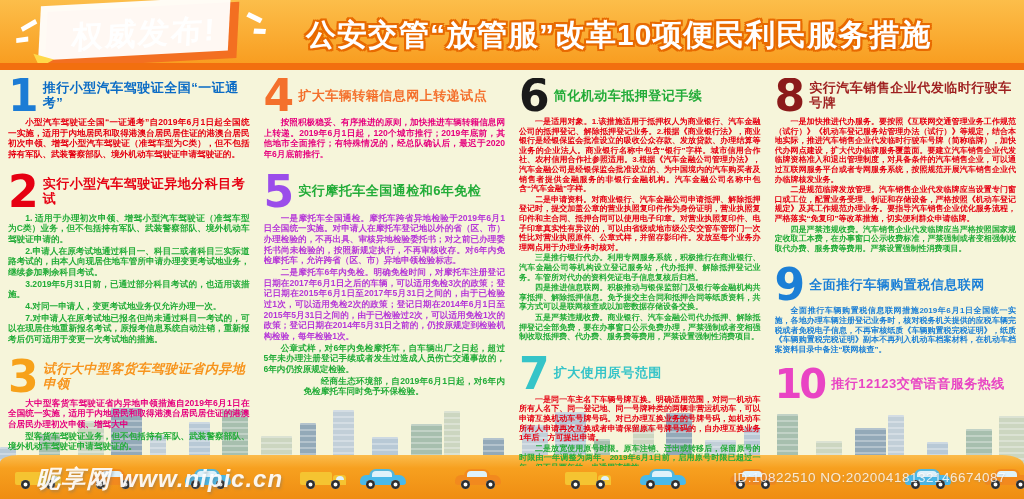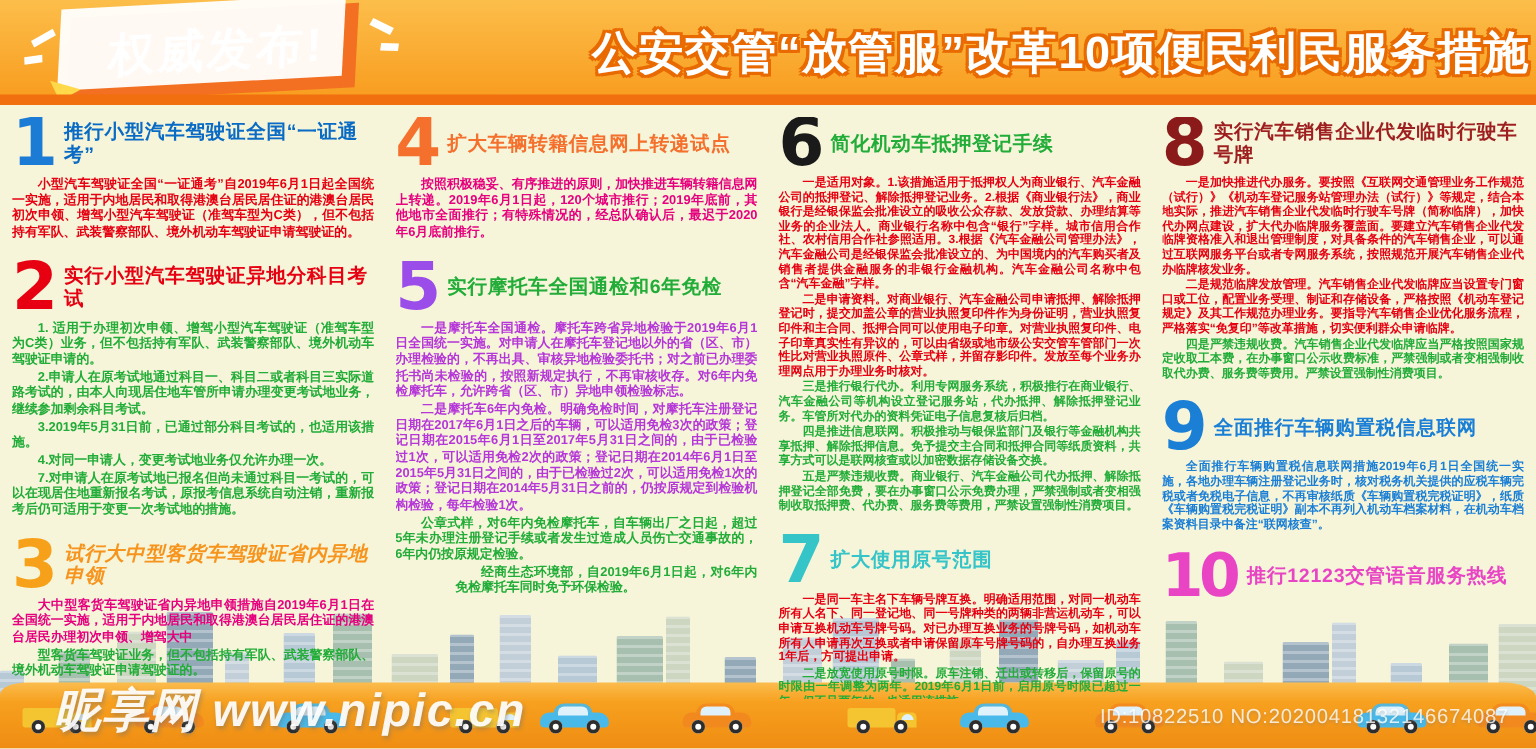--- a/index.html
+++ b/index.html
@@ -15,22 +15,22 @@
          transform:rotate(-3deg) skewX(-6deg);white-space:nowrap}
   .badge::before{content:"";position:absolute;left:-7px;top:-6px;right:9px;bottom:8px;
          background:rgba(255,255,255,.95);z-index:-1}
   .badge::after{content:"";position:absolute;left:-16px;bottom:-10px;width:0;height:0;
          border:11px solid transparent;border-top-color:#ffd94a;transform:rotate(18deg)}
   .spark{position:absolute;background:#fff}
   .spark.s1{width:16px;height:5px;left:-26px;top:10px;transform:rotate(-28deg)}
   .spark.s2{width:12px;height:5px;left:-30px;top:24px;transform:rotate(-5deg)}
   .spark.s3{width:16px;height:5px;right:-24px;top:14px;transform:rotate(28deg)}
   .spark.s4{width:12px;height:5px;right:-28px;top:28px;transform:rotate(5deg)}
-  .main-title{flex:1;text-align:right;color:#fff;font-weight:900;font-size:30px;letter-spacing:1px;
-         padding-right:4px;white-space:nowrap;
+  .main-title{flex:1;text-align:center;color:#fff;font-weight:900;font-size:30px;letter-spacing:1px;
+         padding-right:25px;white-space:nowrap;
          text-shadow:-2px 0 #e86a00,2px 0 #e86a00,0 -2px #e86a00,0 2px #e86a00,
                      -2px -2px #e86a00,2px 2px #e86a00,-2px 2px #e86a00,2px -2px #e86a00}
 
   
   .content{position:absolute;top:74px;left:0;width:1024px;height:392px;z-index:4;
            display:grid;grid-template-columns:1fr 1fr 1fr 1fr;column-gap:14px;
            padding:4px 8px 0 8px;box-sizing:border-box}
   .col{overflow:hidden}
   .item+.item{margin-top:14px}
   .head{display:flex;align-items:center;gap:7px;margin-bottom:3px}
@@ -49,21 +49,21 @@
   .car{position:absolute;bottom:10px;width:46px;height:20px;z-index:3}
   .car .cb{position:absolute;left:0;right:0;bottom:4px;height:10px;border-radius:6px 7px 3px 3px}
   .car .cab{position:absolute;left:9px;right:11px;bottom:11px;height:9px;border-radius:7px 7px 0 0;opacity:.92}
   .car .win{position:absolute;left:12px;right:14px;bottom:12px;height:6px;border-radius:4px 4px 0 0;background:#dff2fb}
   .car .w{position:absolute;bottom:0;width:9px;height:9px;border-radius:50%;background:#2d2d2d;box-shadow:inset 0 0 0 2.5px #2d2d2d,inset 0 0 0 5px #fff}
   .car .w.l{left:6px}.car .w.r{right:6px}
   .truck .cb{left:0;right:14px;bottom:4px;height:13px;border-radius:2px}
   .truck .cab{left:auto;right:0;width:13px;bottom:4px;height:10px;border-radius:3px 3px 0 0;opacity:1}
   .truck .win{left:auto;right:2px;width:8px;bottom:9px;height:4px}
   .wm{position:absolute;left:36px;bottom:4px;z-index:5;color:rgba(255,255,255,.92);
-      font-style:italic;font-weight:900;font-size:31px;letter-spacing:1px;
+      font-style:italic;font-weight:900;font-size:24px;letter-spacing:1px;
       text-shadow:1px 2px 3px rgba(110,110,110,.45);white-space:nowrap}
   .idwm{position:absolute;right:18px;bottom:14px;z-index:5;color:rgba(255,255,255,.8);
       font-size:13.5px;letter-spacing:.5px;white-space:nowrap;text-shadow:0 1px 2px rgba(120,120,120,.35)}
 </style>
 </head>
 <body>
 
 <div class="banner">
   <div class="badge">
     <span class="spark s1"></span>

